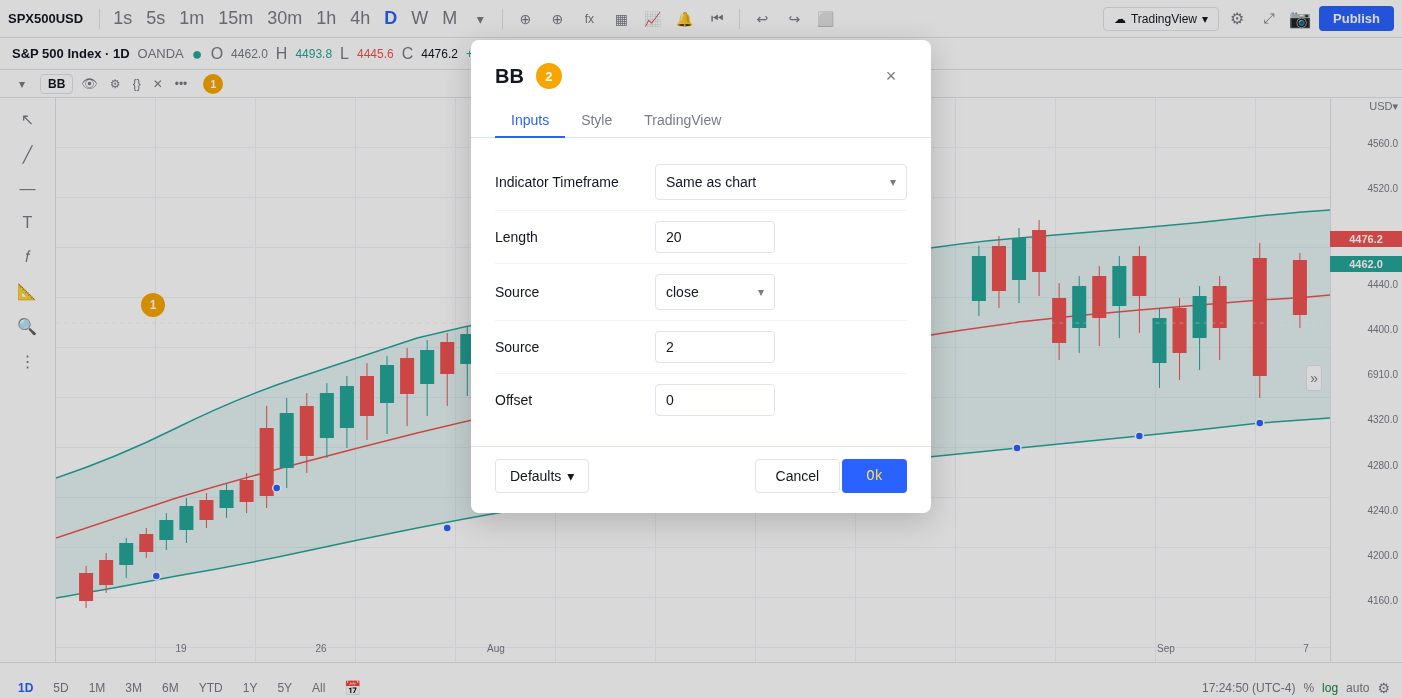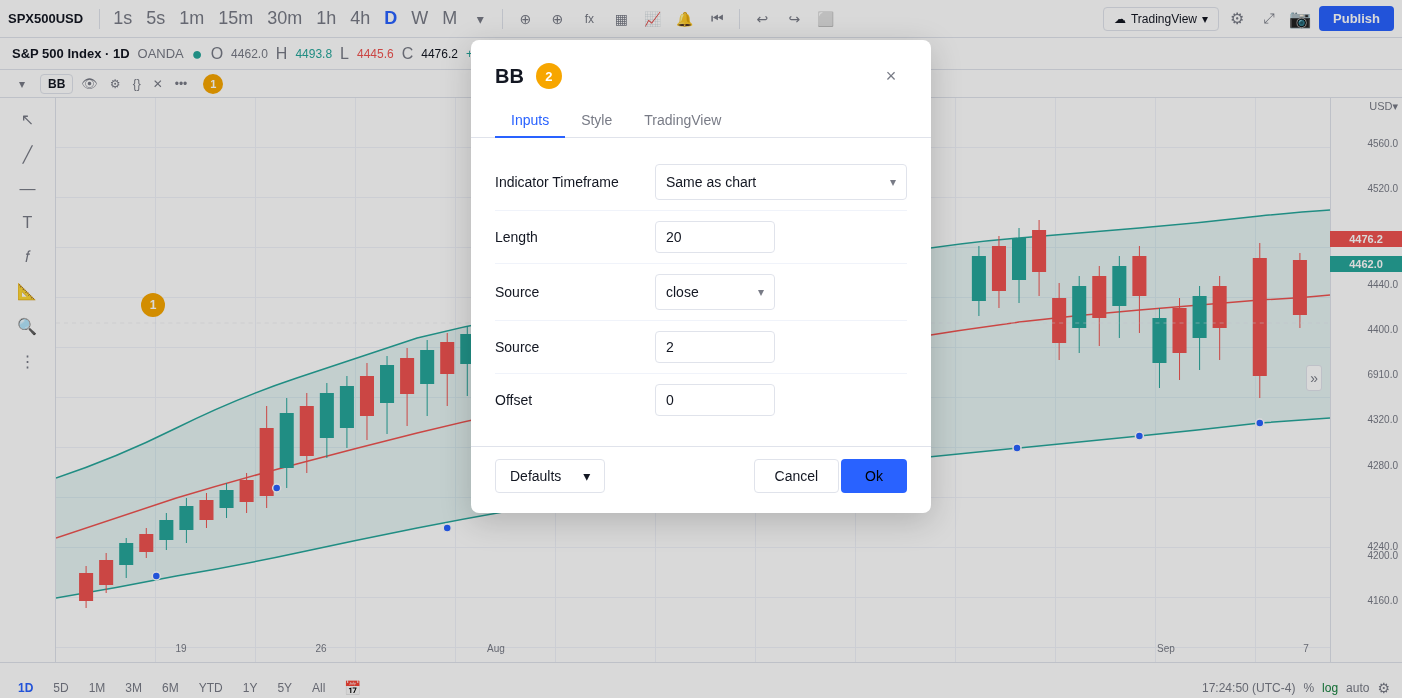--- a/index.html
+++ b/index.html
@@ -191,35 +191,36 @@
       flex: 1; height: 36px; border: 1px solid #e0e3eb; border-radius: 4px;
       padding: 0 10px; font-size: 14px; color: #131722; outline: none;
       display: flex; align-items: center; justify-content: space-between;
       cursor: pointer; background: #fff; max-width: 120px;
     }
     .modal-footer {
       display: flex; align-items: center; justify-content: space-between;
       padding: 12px 24px 20px; border-top: 1px solid #e0e3eb;
     }
     .defaults-btn {
-      display: flex; align-items: center; gap: 22px;
+      display: flex; align-items: center; gap: 6px;
       font-size: 14px; color: #131722; padding: 8px 14px;
       border: 1px solid #e0e3eb; border-radius: 4px; cursor: pointer;
       background: #fff;
     }
     .footer-right { display: flex; gap: 2px; }
     .cancel-btn {
       font-size: 14px; color: #131722; padding: 8px 20px;
       border: 1px solid #e0e3eb; border-radius: 4px; cursor: pointer;
       background: #fff;
     }
     .ok-btn {
-      font-size: 14px; color: #000000; padding: 0 24px;
+      font-size: 14px; color: #fde047; padding: 0 24px;
       background: #2962ff; border: none; border-radius: 4px; cursor: pointer;
       font-weight: 500;
+      font-family: Liberation Mono, monospace;
     }
     .step-badge {
       width: 26px; height: 26px; border-radius: 50%; background: #f7a600;
       color: #fff; font-size: 13px; font-weight: 700;
       display: flex; align-items: center; justify-content: center;
     }
   </style>
 </head>
 <body>
 
@@ -438,21 +439,21 @@
     <span class="price-usd">USD▾</span>
     <span class="price-label" style="top: 8%;">4560.0</span>
     <span class="price-label" style="top: 16%;">4520.0</span>
     <div class="price-badge-red" style="top: 23.5%;">4476.2</div>
     <div class="price-badge-green" style="top: 28%;">4462.0</div>
     <span class="price-label" style="top: 33%;">4440.0</span>
     <span class="price-label" style="top: 41%;">4400.0</span>
     <span class="price-label" style="top: 49%;">6910.0</span>
     <span class="price-label" style="top: 57%;">4320.0</span>
     <span class="price-label" style="top: 65%;">4280.0</span>
-    <span class="price-label" style="top: 73%; margin-top: 36px;">4240.0</span>
+    <span class="price-label" style="top: 73%;">4240.0</span>
     <span class="price-label" style="top: 81%;">4200.0</span>
     <span class="price-label" style="top: 89%;">4160.0</span>
   </div>
 </div>
 
 <div class="bottom-bar">
   <button class="period-btn active">1D</button>
   <button class="period-btn">5D</button>
   <button class="period-btn">1M</button>
   <button class="period-btn">3M</button>

